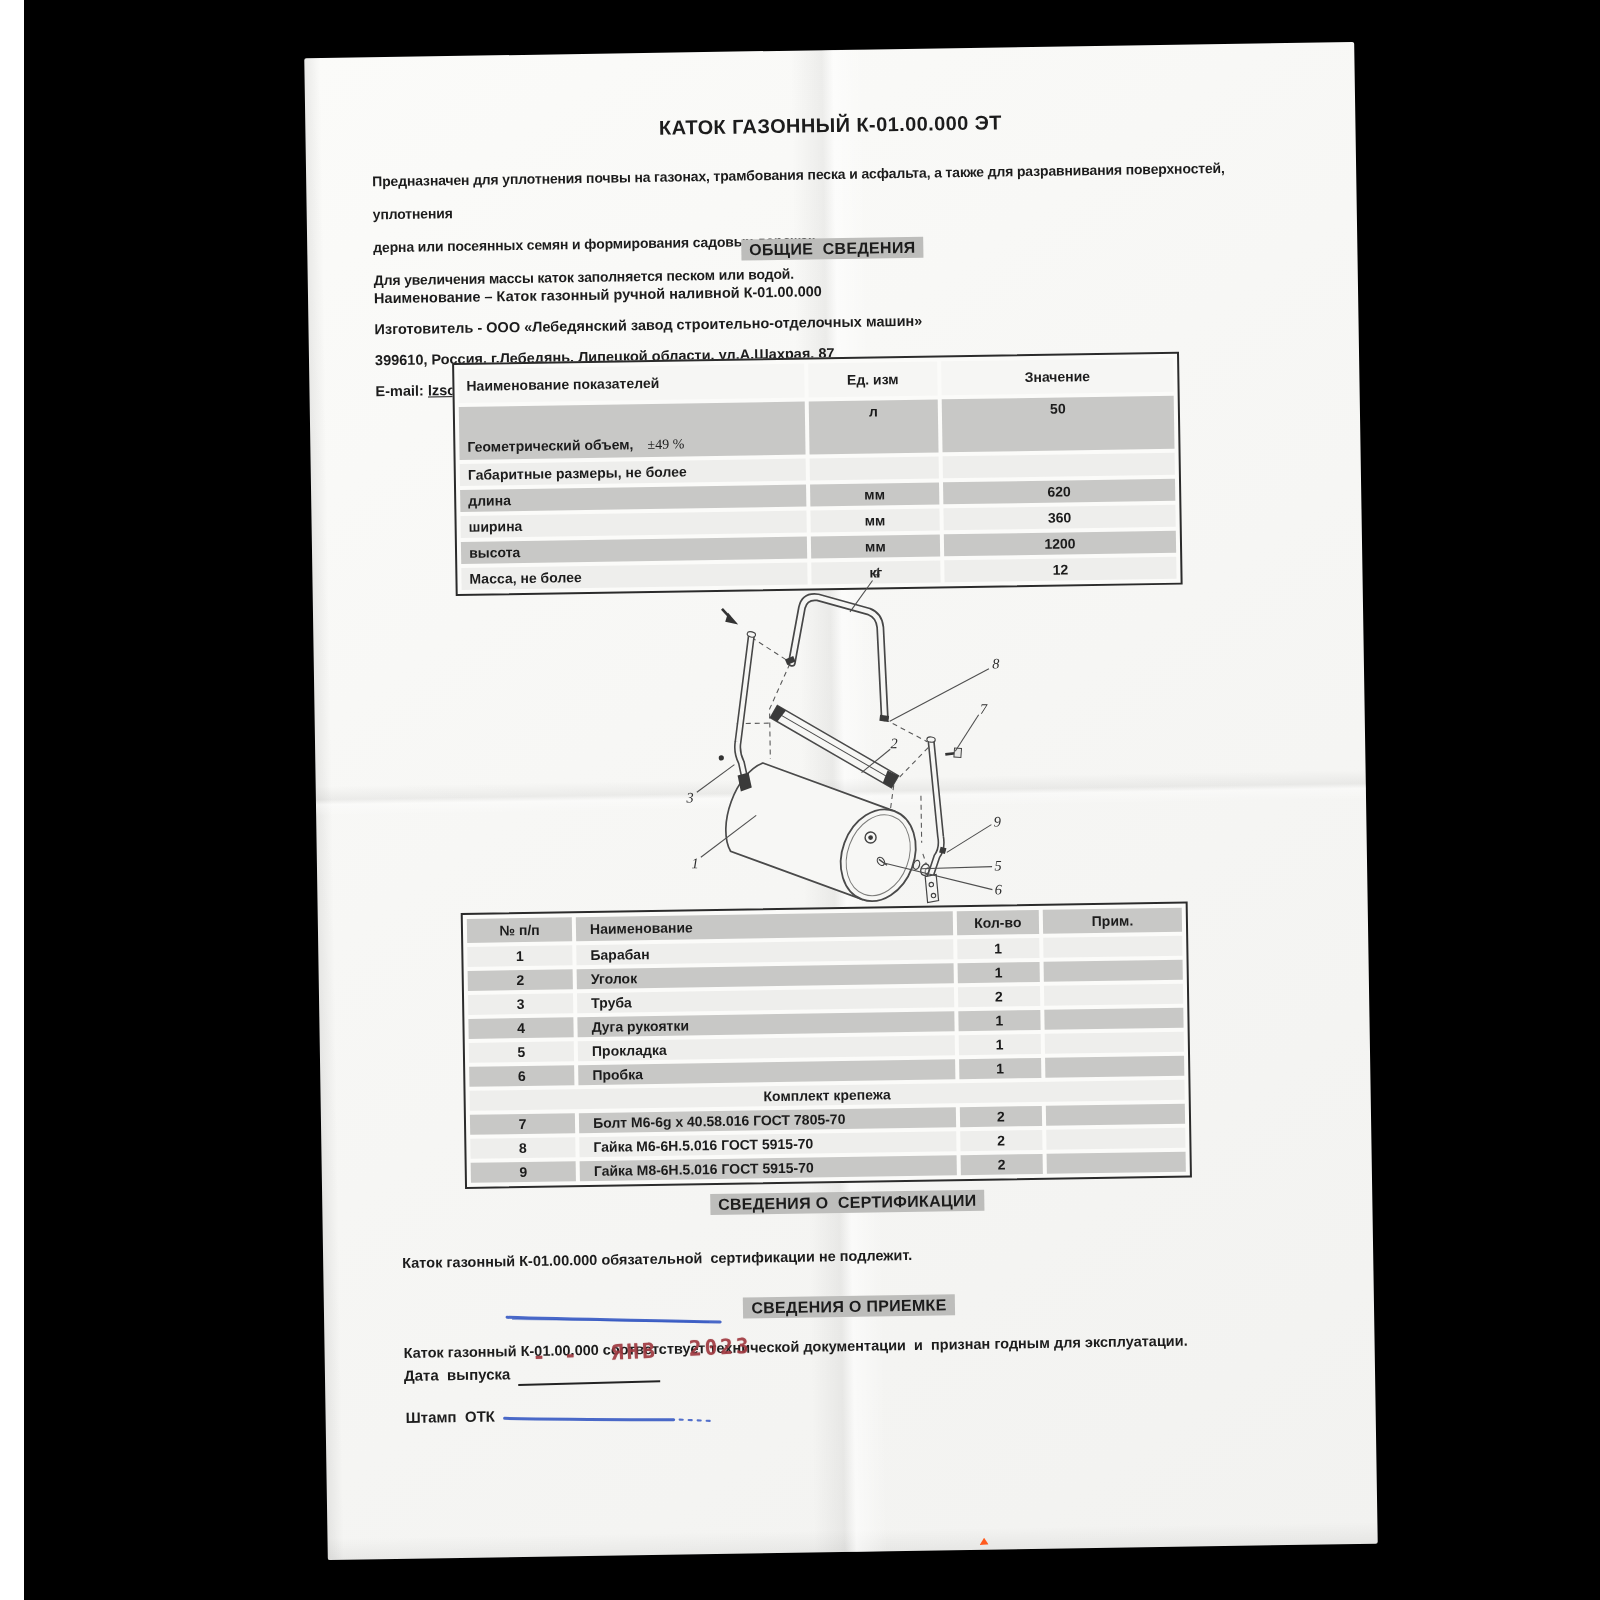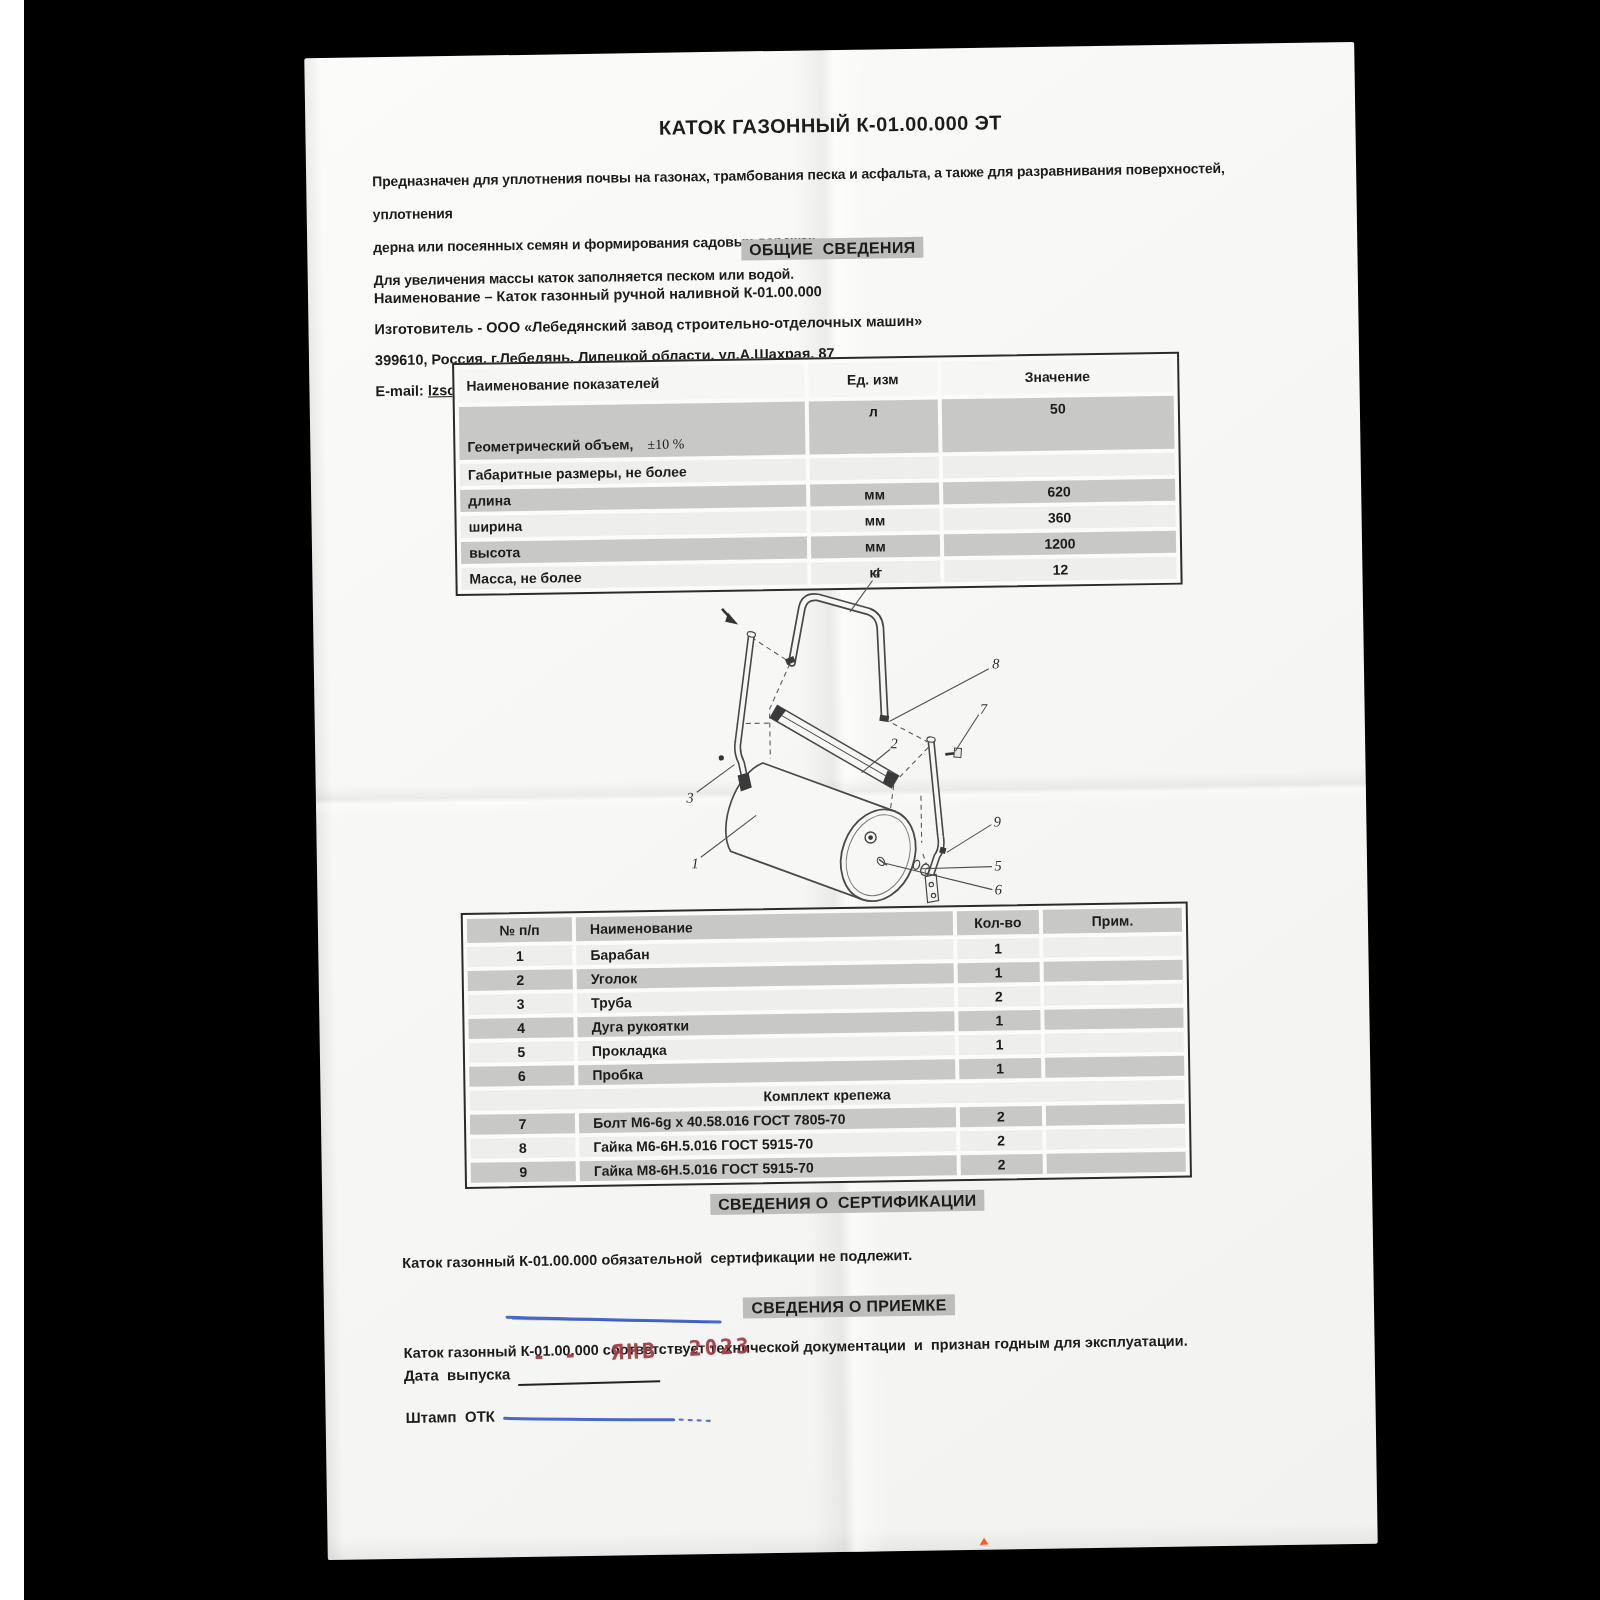--- a/index.html
+++ b/index.html
@@ -103,21 +103,21 @@
     </div>
 
     <table class="specs">
       <tbody>
           <tr>
         <th class="c-name">Наименование показателей</th>
         <th class="c-unit">Ед. изм</th>
         <th class="c-val">Значение</th>
       </tr>
       <tr class="dark tall">
-        <td class="c-name"><span>Геометрический объем,</span><span class="serif">±10 %</span></td>
+        <td class="c-name"><span>Геометрический объем,</span><span class="serif">±49 %</span></td>
         <td class="c-unit">л</td>
         <td class="c-val">50</td>
       </tr>
       <tr class="light">
         <td class="c-name">Габаритные размеры, не более</td>
         <td class="c-unit"></td>
         <td class="c-val"></td>
       </tr>
       <tr class="dark">
         <td class="c-name">длина</td>

